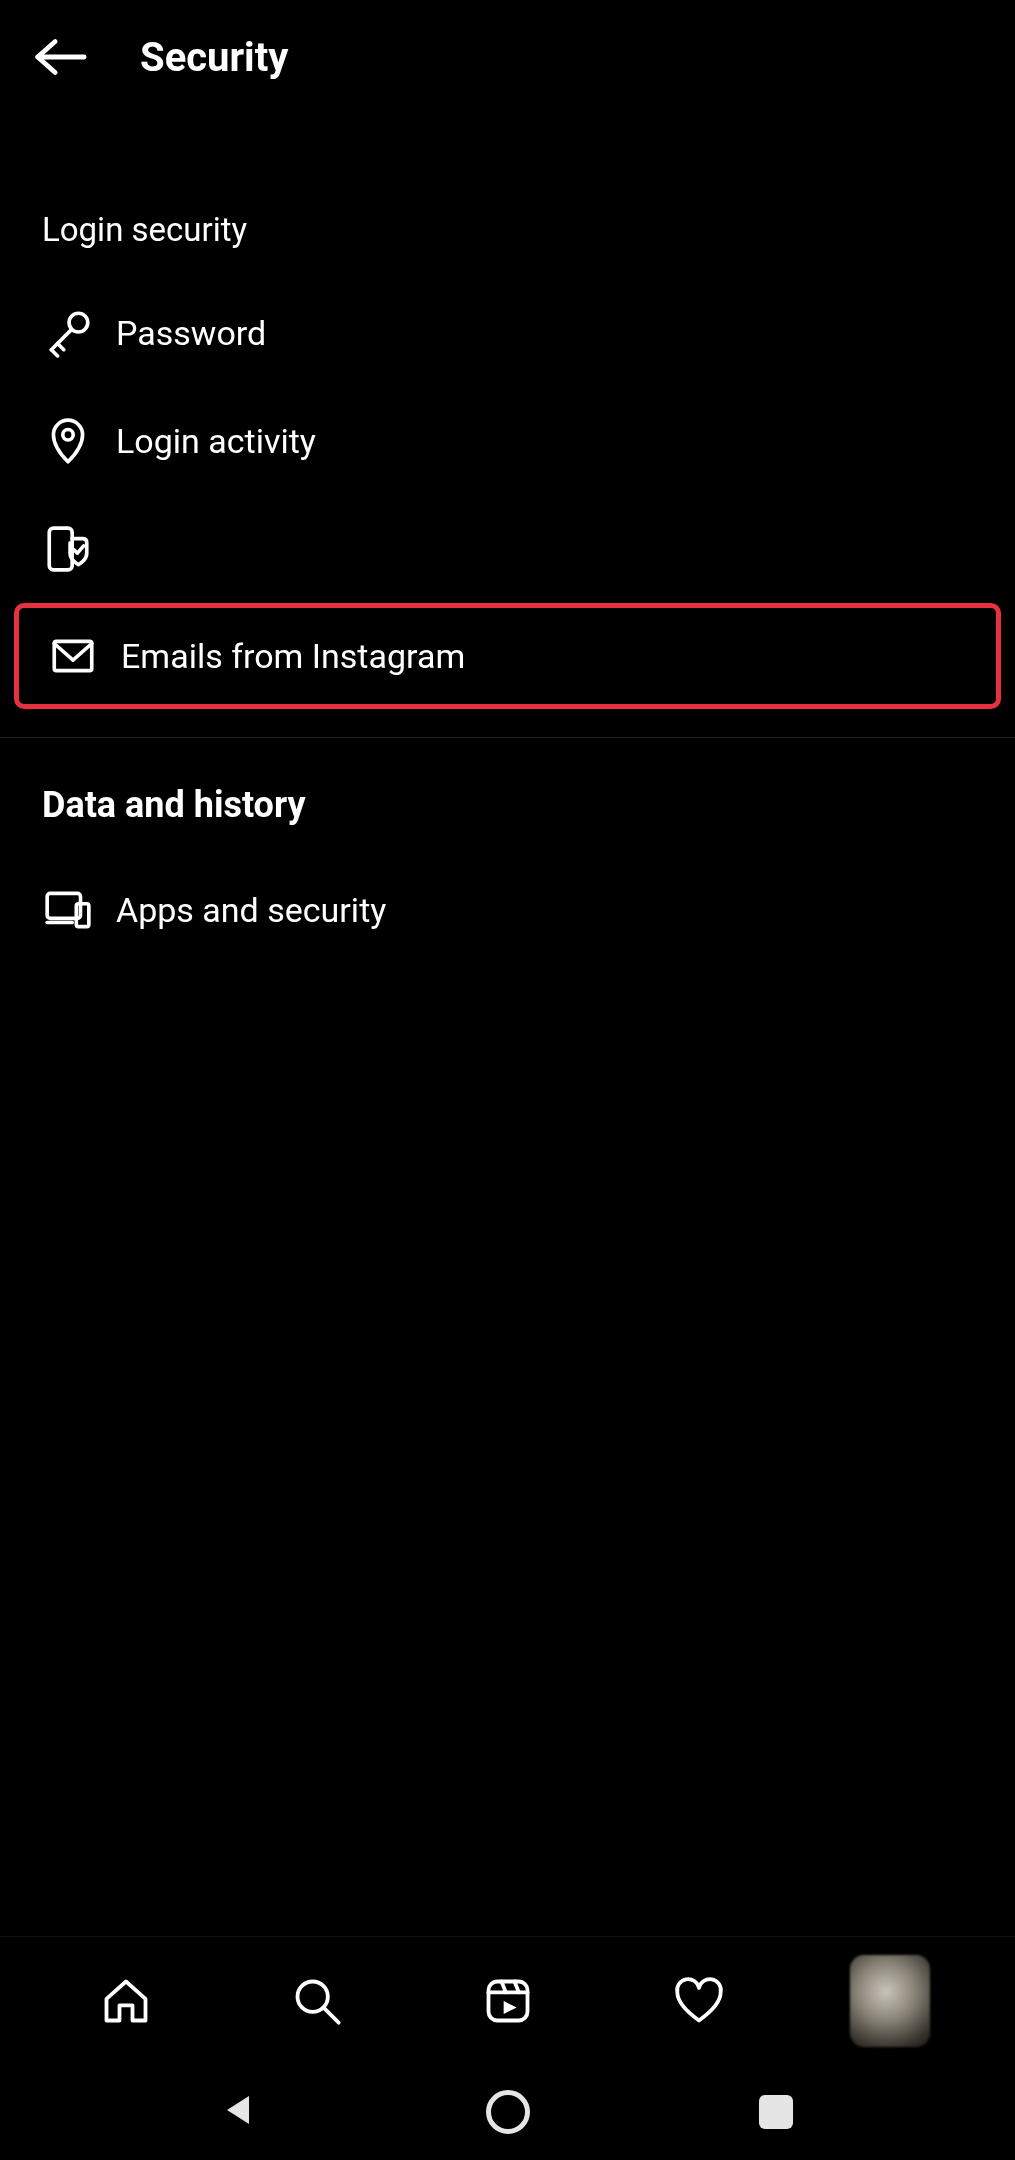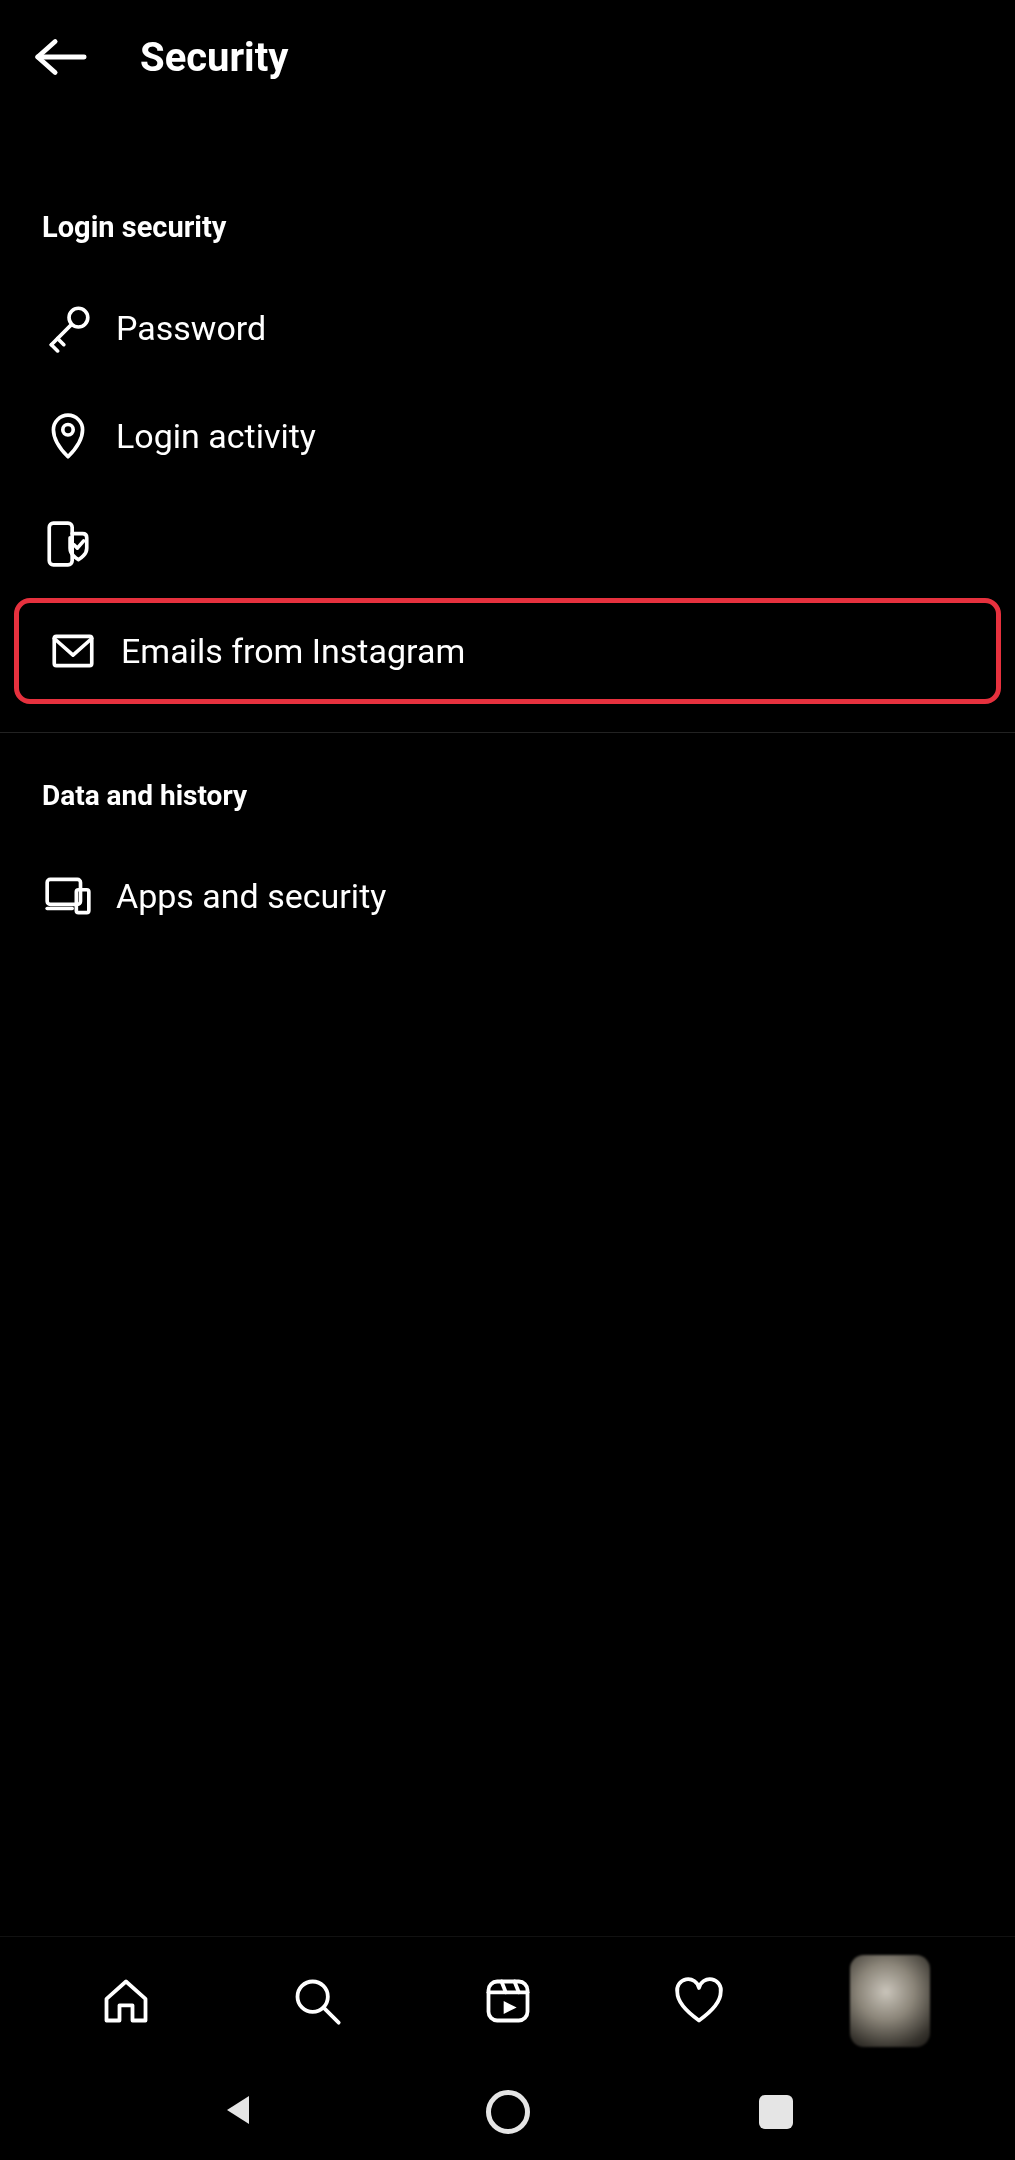--- a/index.html
+++ b/index.html
@@ -27,22 +27,22 @@
     }
     .back-arrow svg { width: 58px; height: 40px; stroke: #fff; stroke-width: 5; fill: none; stroke-linecap: round; stroke-linejoin: round; }
     .page-title {
       font-size: 40px;
       font-weight: 700;
     }
     .content {
       padding-top: 96px;
     }
     .section-header {
-      font-size: 29px;
-      font-weight: 700;
+      font-size: 33px;
+      font-weight: 400;
       padding: 0 18px 30px 42px;
     }
     .item {
       display: flex;
       align-items: center;
       gap: 22px;
       padding: 28px 42px;
       cursor: pointer;
     }
     .item .icon {
@@ -53,32 +53,32 @@
       justify-content: center;
       flex: 0 0 52px;
     }
     .item .icon svg { width: 50px; height: 50px; stroke: #fff; stroke-width: 3.5; fill: none; stroke-linecap: round; stroke-linejoin: round; }
     .item-label {
       font-size: 34px;
       font-weight: 400;
     }
     .highlight-box {
       border: 5px solid #e6313e;
-      border-radius: 16px;
+      border-radius: 10px;
       margin: 0 14px;
     }
     .highlight-box .item {
       padding: 22px 28px;
     }
     .divider {
       border-top: 1px solid #222;
       margin-top: 28px;
     }
     .section2-header {
-      font-size: 28px;
+      font-size: 36px;
       font-weight: 700;
       padding: 46px 42px 30px 42px;
     }
     .bottom-nav {
       position: absolute;
       left: 0;
       right: 0;
       bottom: 96px;
       height: 128px;
       display: flex;

